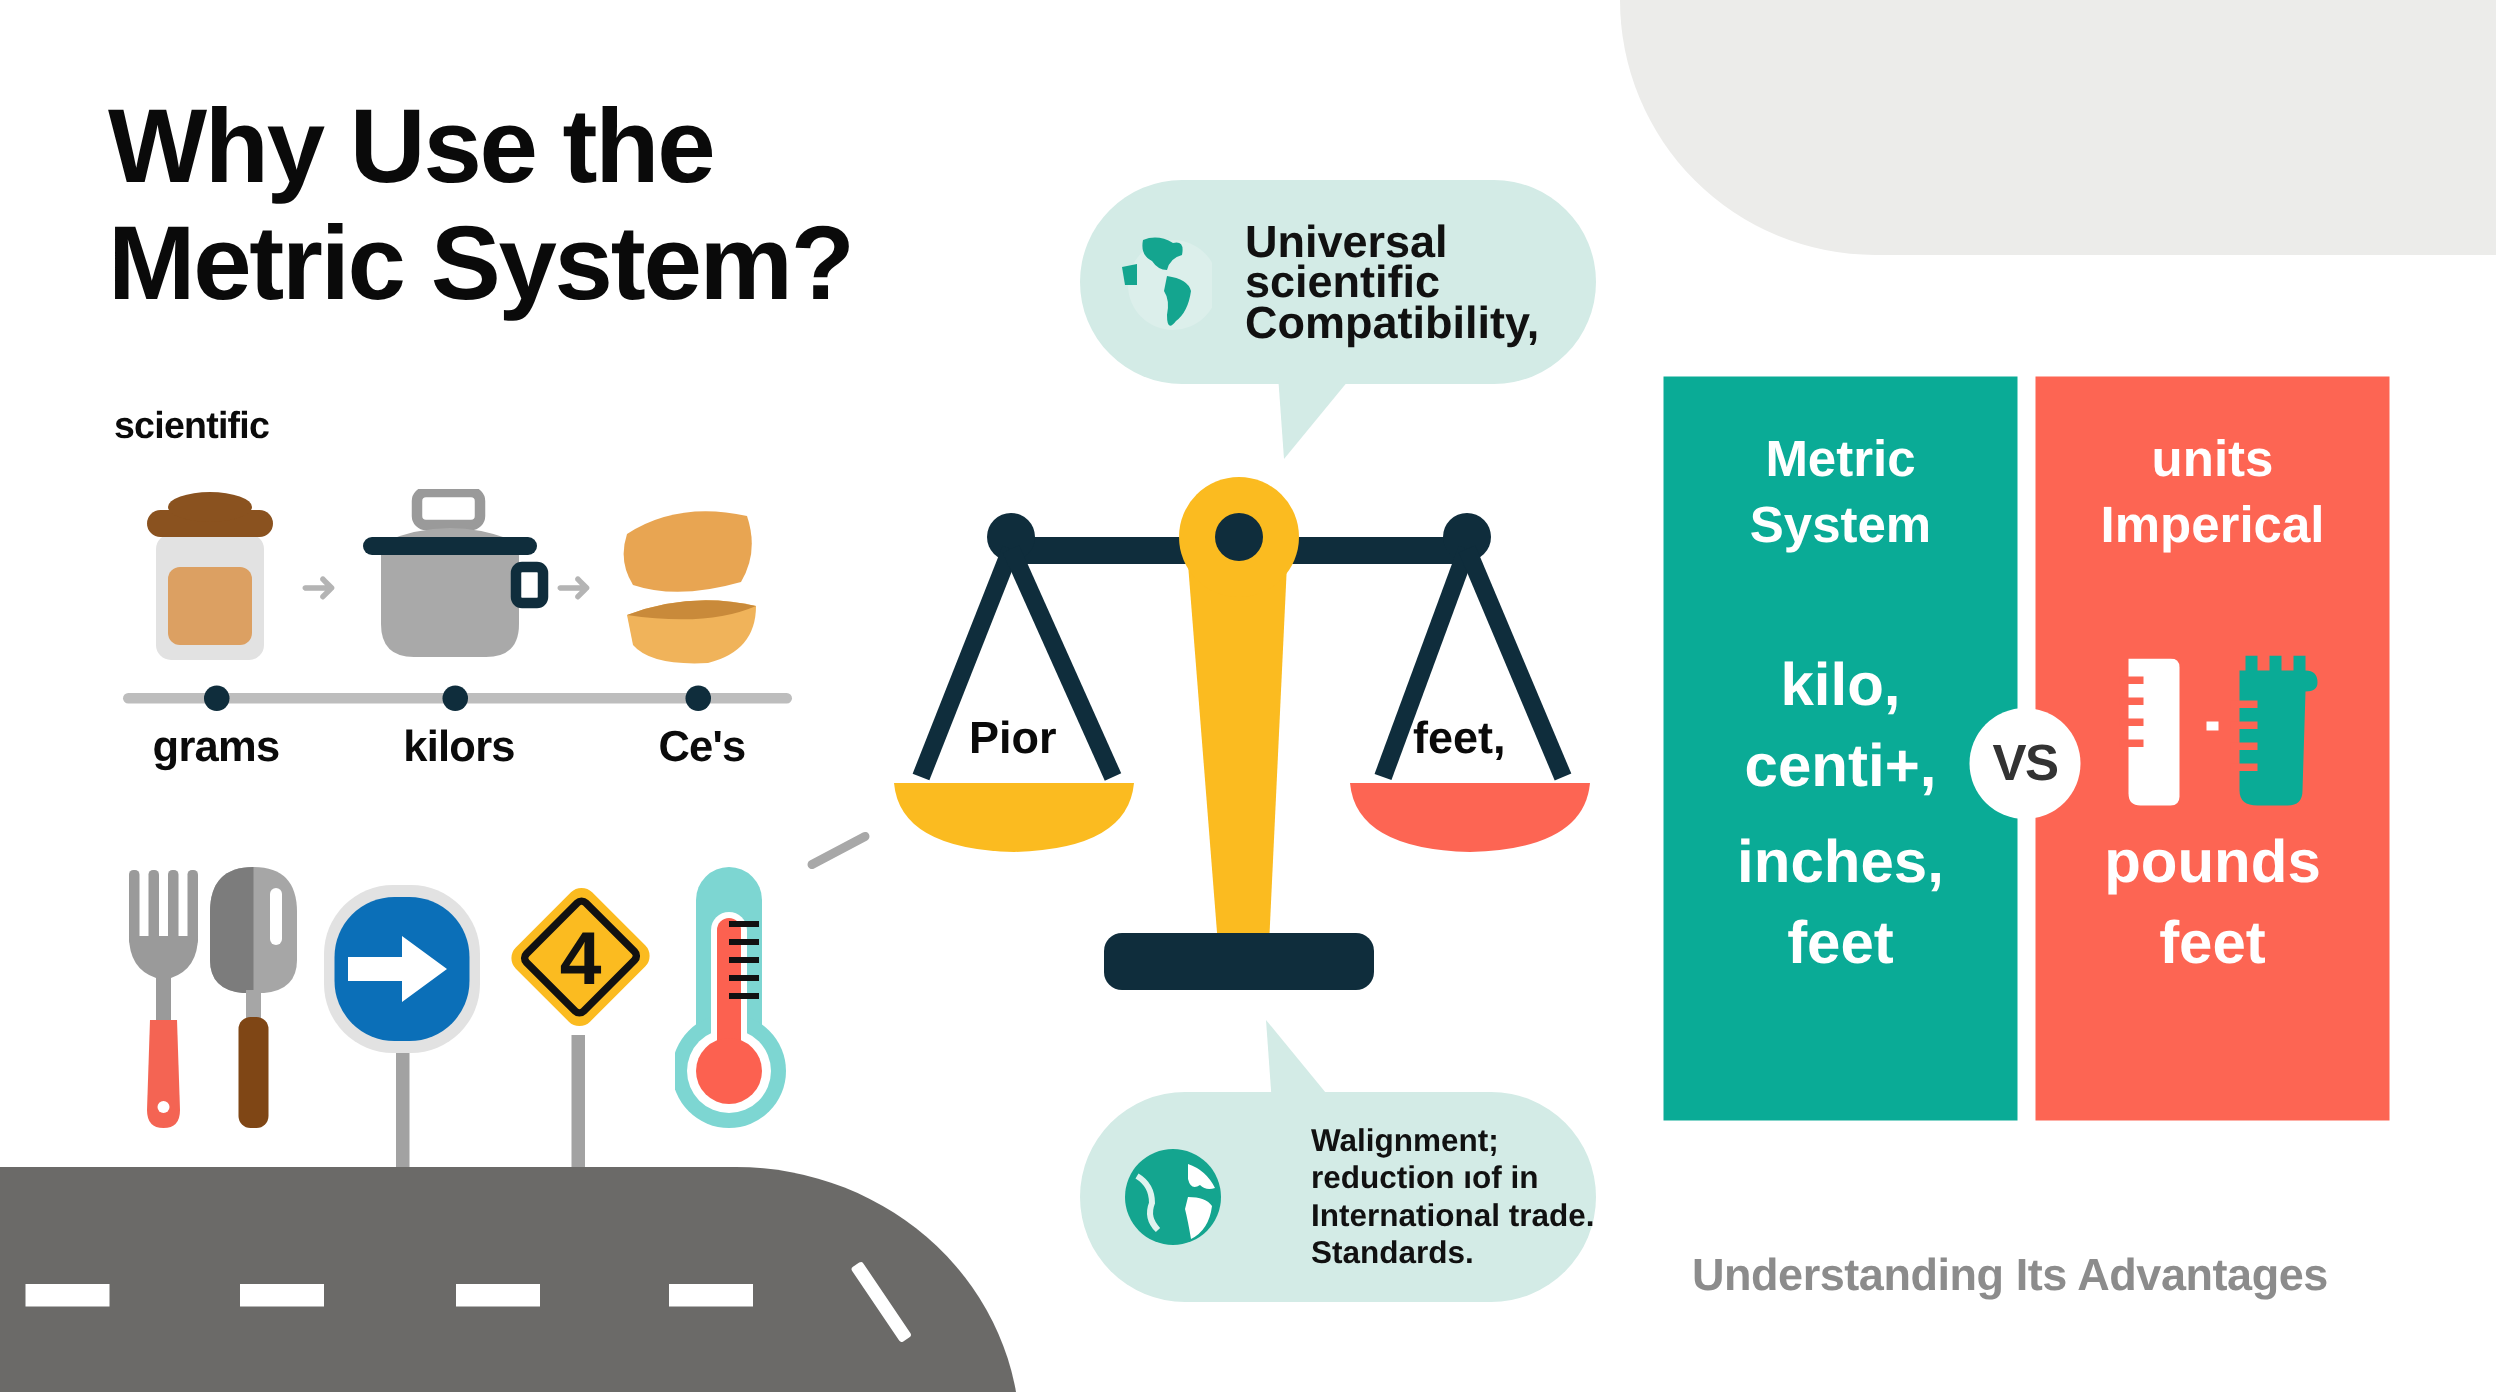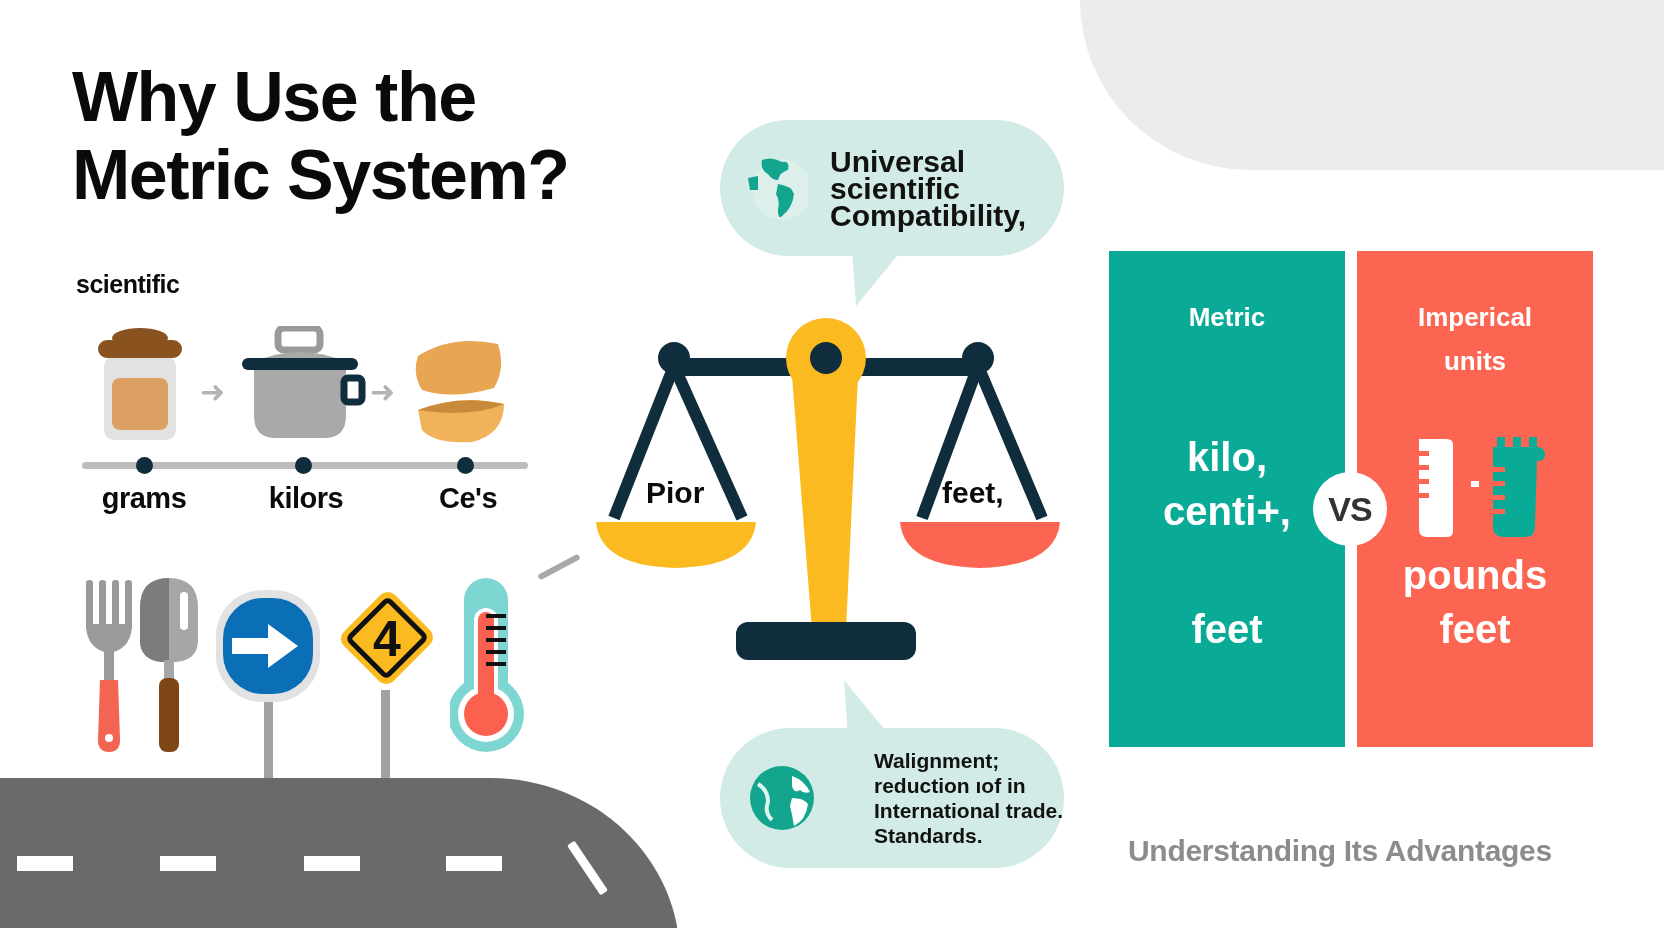--- a/index.html
+++ b/index.html
@@ -30,21 +30,21 @@
     .pole { width: 9px; background: #a2a2a2; }
 
     
     .bubble { background: #d3ebe6; border-radius: 70px; }
     .bubble-text { font-size: 30px; font-weight: 700; line-height: 27px; color: #111; }
 
     
     .card { top: 251px; height: 496px; width: 236px; }
     .card-metric { left: 1109px; background: #0aab96; }
     .card-imperial { left: 1357px; background: #fd6553; }
-    .card-heading { width: 100%; text-align: center; color: #fff; font-size: 26px; font-weight: 700; line-height: 44px; top: 44px; }
+    .card-heading { width: 100%; text-align: center; color: #fff; font-size: 34px; font-weight: 700; line-height: 44px; top: 33px; }
     .card-item { width: 100%; text-align: center; color: #fff; font-size: 40px; font-weight: 700; }
 
     .vs-badge { left: 1313px; top: 472px; width: 74px; height: 74px; border-radius: 50%; background: #fff; color: #333; font-size: 34px; font-weight: 700; display: flex; align-items: center; justify-content: center; letter-spacing: -1px; }
     .vs-line { left: 1347px; top: 251px; width: 6px; height: 222px; background: #fff; }
 
     .footer-tag { left: 1128px; top: 834px; font-size: 30px; font-weight: 700; color: #8c8c8c; letter-spacing: -0.3px; }
 
     .connector { left: 536px; top: 564px; width: 46px; height: 6px; background: #a8a8a8; border-radius: 3px; transform: rotate(-28deg); }
 
     .pan-label { font-size: 30px; font-weight: 700; color: #0a0a0a; }
@@ -203,30 +203,32 @@
 
   <path d="M0 206 L160 206 Q156 250 80 252 Q4 250 0 206 Z" fill="#fbbb20"></path>
   <path d="M304 206 L464 206 Q460 250 384 252 Q308 250 304 206 Z" fill="#fd6553"></path>
 </svg>
 <div class="abs pan-label" style="left:646px;top:476px;">Pior</div>
 <div class="abs pan-label" style="left:942px;top:476px;">feet,</div>
 
 <div class="abs card card-metric">
   <div class="abs card-heading">
     <div>Metric</div>
+    <div>System</div>
   </div>
   <div class="abs card-item" style="top:184px;">kilo,</div>
   <div class="abs card-item" style="top:238px;">centi+,</div>
+  <div class="abs card-item" style="top:302px;">inches,</div>
   <div class="abs card-item" style="top:356px;">feet</div>
 </div>
 
 <div class="abs card card-imperial">
   <div class="abs card-heading">
+    <div>units</div>
     <div>Imperical</div>
-    <div>units</div>
   </div>
   <svg class="abs" style="left:56px;top:188px;" width="130" height="100" viewBox="0 0 130 100">
     <path d="M6 0 L34 0 Q40 0 40 6 L40 92 Q40 98 34 98 L14 98 Q6 98 6 90 Z" fill="#fff"></path>
     <rect x="0" y="12" width="16" height="5" fill="#fd6553"></rect>
     <rect x="0" y="26" width="16" height="5" fill="#fd6553"></rect>
     <rect x="0" y="40" width="16" height="5" fill="#fd6553"></rect>
     <rect x="0" y="54" width="16" height="5" fill="#fd6553"></rect>
     <rect x="58" y="42" width="8" height="6" fill="#fff"></rect>
   </svg>
   <svg class="abs" style="left:130px;top:186px;" width="60" height="104" viewBox="0 0 60 104">

